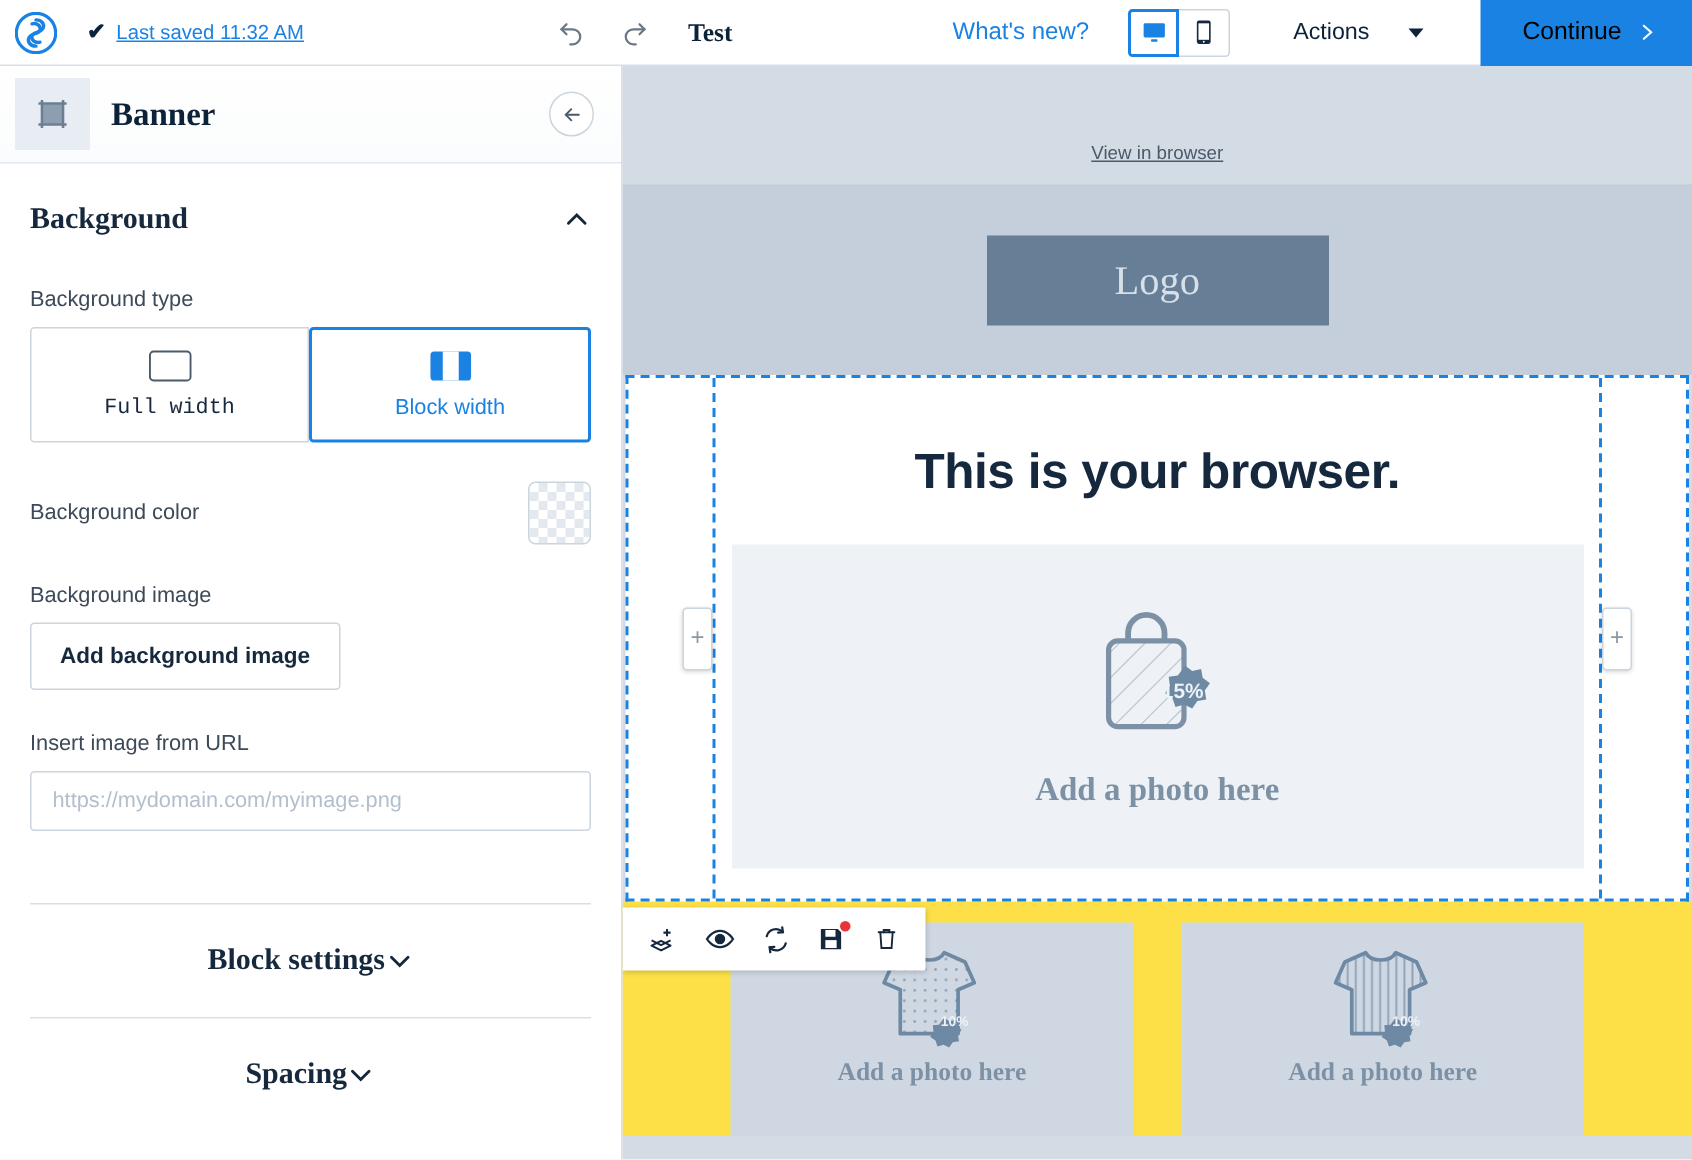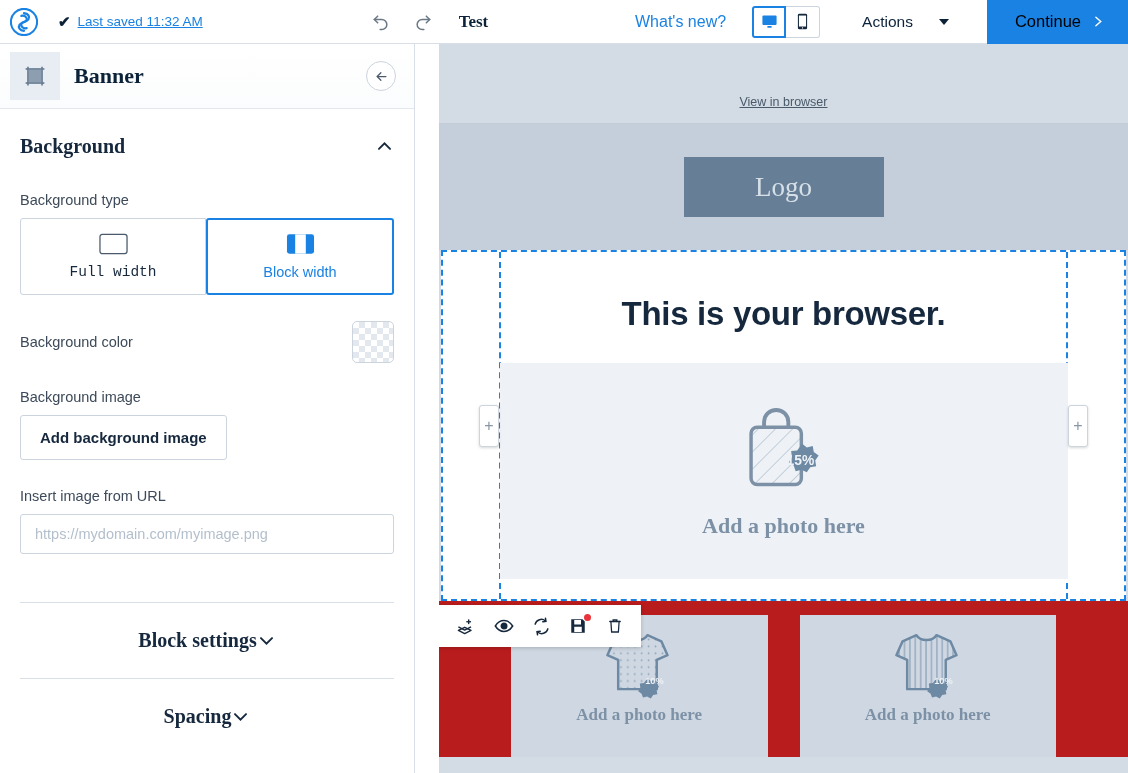--- a/index.html
+++ b/index.html
@@ -52,21 +52,21 @@
   }
   .caret { width: 0; height: 0; border-left: 5px solid transparent; border-right: 5px solid transparent; border-top: 6px solid #0b2239; }
   .continue-btn {
     background: #1a82e2; color: #000000; height: 44px;
     display: flex; align-items: center; gap: 10px;
     padding: 0 24px 0 28px; font-size: 16.5px; cursor: pointer;
     min-width: 118px;
   }
 
   
-  .body-split { flex: 1; display: flex; min-height: 0; gap: 24px; }
+  .body-split { flex: 1; display: flex; min-height: 0; }
 
   
   .sidebar {
     width: 415px; min-width: 415px; height: 100%;
     background: #fff; border-right: 1px solid #d9dfe7;
     display: flex; flex-direction: column; overflow: hidden;
     position: relative;
   }
   .panel-head {
     height: 65px; min-height: 65px; display: flex; align-items: center;
@@ -143,21 +143,21 @@
     display:flex; align-items: flex-end; justify-content:center;
     padding-bottom: 14px;
     border-bottom: 1px solid #c3ccd7;
   }
   .preheader a { font-size: 12.5px; color: #4a5a6b; text-decoration: underline; cursor:pointer; }
   .logo-band {
     background: #c4cfdb; height: 126px;
     display: flex; align-items: center; justify-content: center;
   }
   .logo-box {
-    width: 200px; height: 60px; background: #667f96;
+    width: 228px; height: 60px; background: #667f96;
     display:flex; align-items:center; justify-content:center;
     color: #d7e0e8; font-family: "Liberation Serif", serif; font-size: 27px;
   }
 
   
   .sel-outer {
     position: relative;
     border: 2px dashed #1a82e2;
     background: #fff;
     margin: 0 2px;
@@ -198,21 +198,21 @@
     display: flex; align-items: center; justify-content: space-around;
     padding: 0 8px; z-index: 20;
   }
   .tb-icon { position: relative; cursor: pointer; color: #16283d; display:flex; }
   .red-dot {
     position: absolute; top: -3px; right: -4px; width: 7px; height: 7px;
     border-radius: 50%; background: #e8343a;
   }
 
   .product-row {
-    background: #b91c1c; display: flex; gap: 32px;
+    background: #fde047; display: flex; gap: 32px;
     padding: 14px 72px 0 72px; height: 156px;
   }
   .product-card {
     flex: 1; background: #cfd8e2;
     display: flex; flex-direction: column; align-items: center; justify-content: flex-start;
     padding-top: 14px;
   }
   .product-card .photo-ph-label { font-size: 17px; margin-top: 2px; }
 </style>
 </head>

